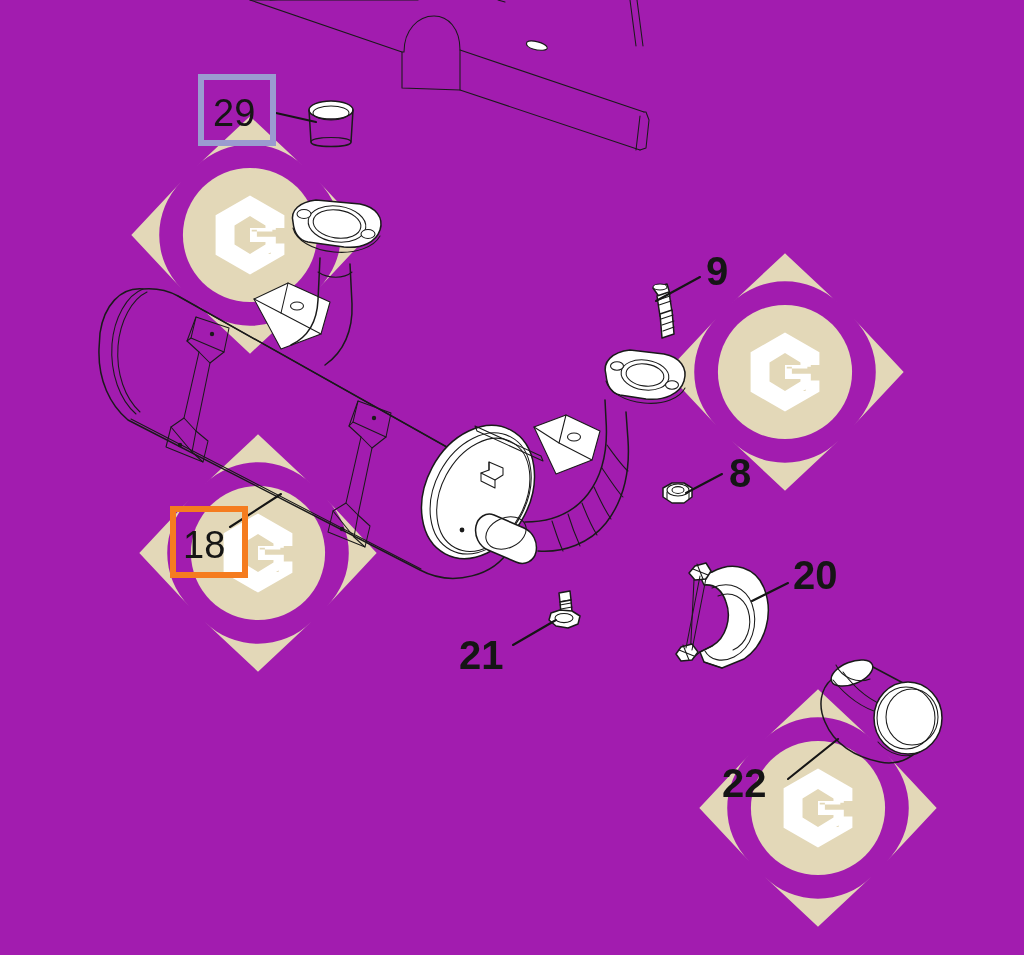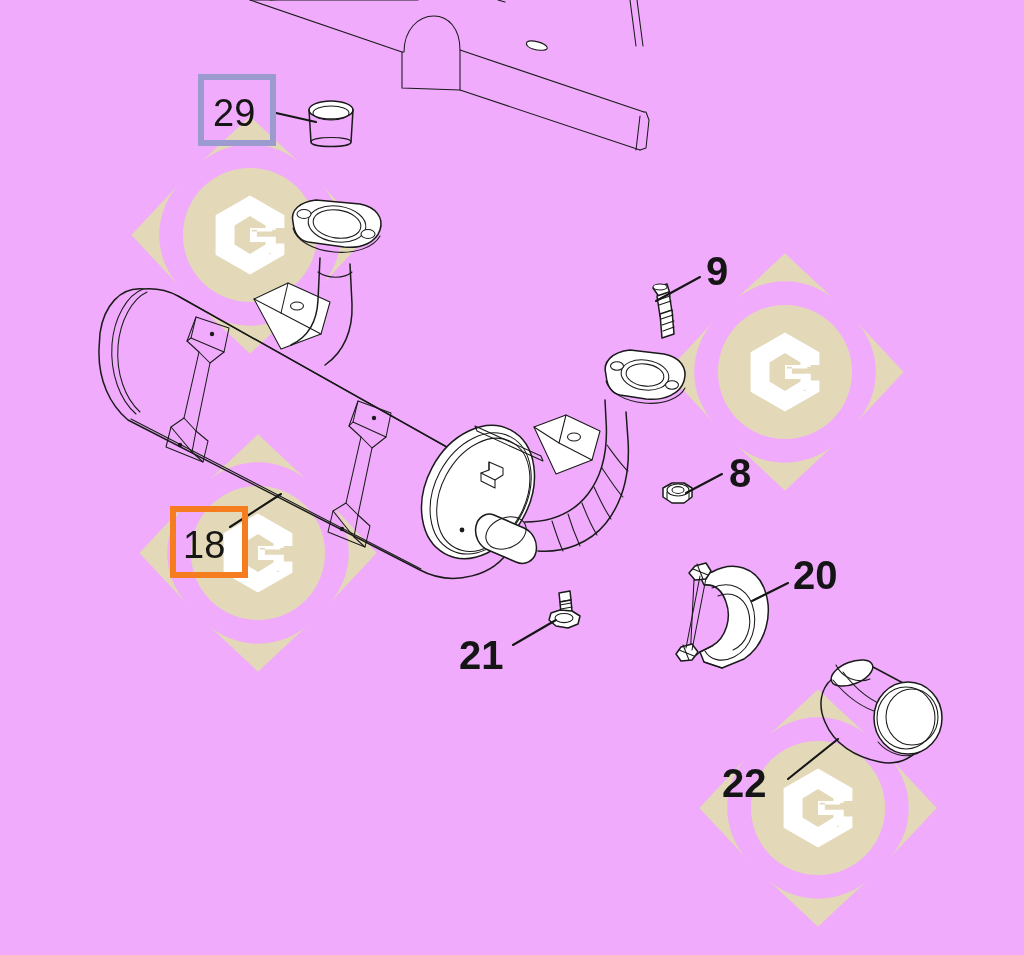--- a/index.html
+++ b/index.html
@@ -8,21 +8,21 @@
     padding: 0;
     background: #ffffff;
   }
   body {
     font-family: "Liberation Sans", sans-serif;
   }
   #diagram-root {
     position: relative;
     width: 1024px;
     height: 955px;
-    background: #f0abfc;
+    background: #a21caf;
     overflow: hidden;
   }
   #diagram-svg {
     position: absolute;
     left: 0;
     top: 0;
     width: 1024px;
     height: 955px;
     display: block;
   }

